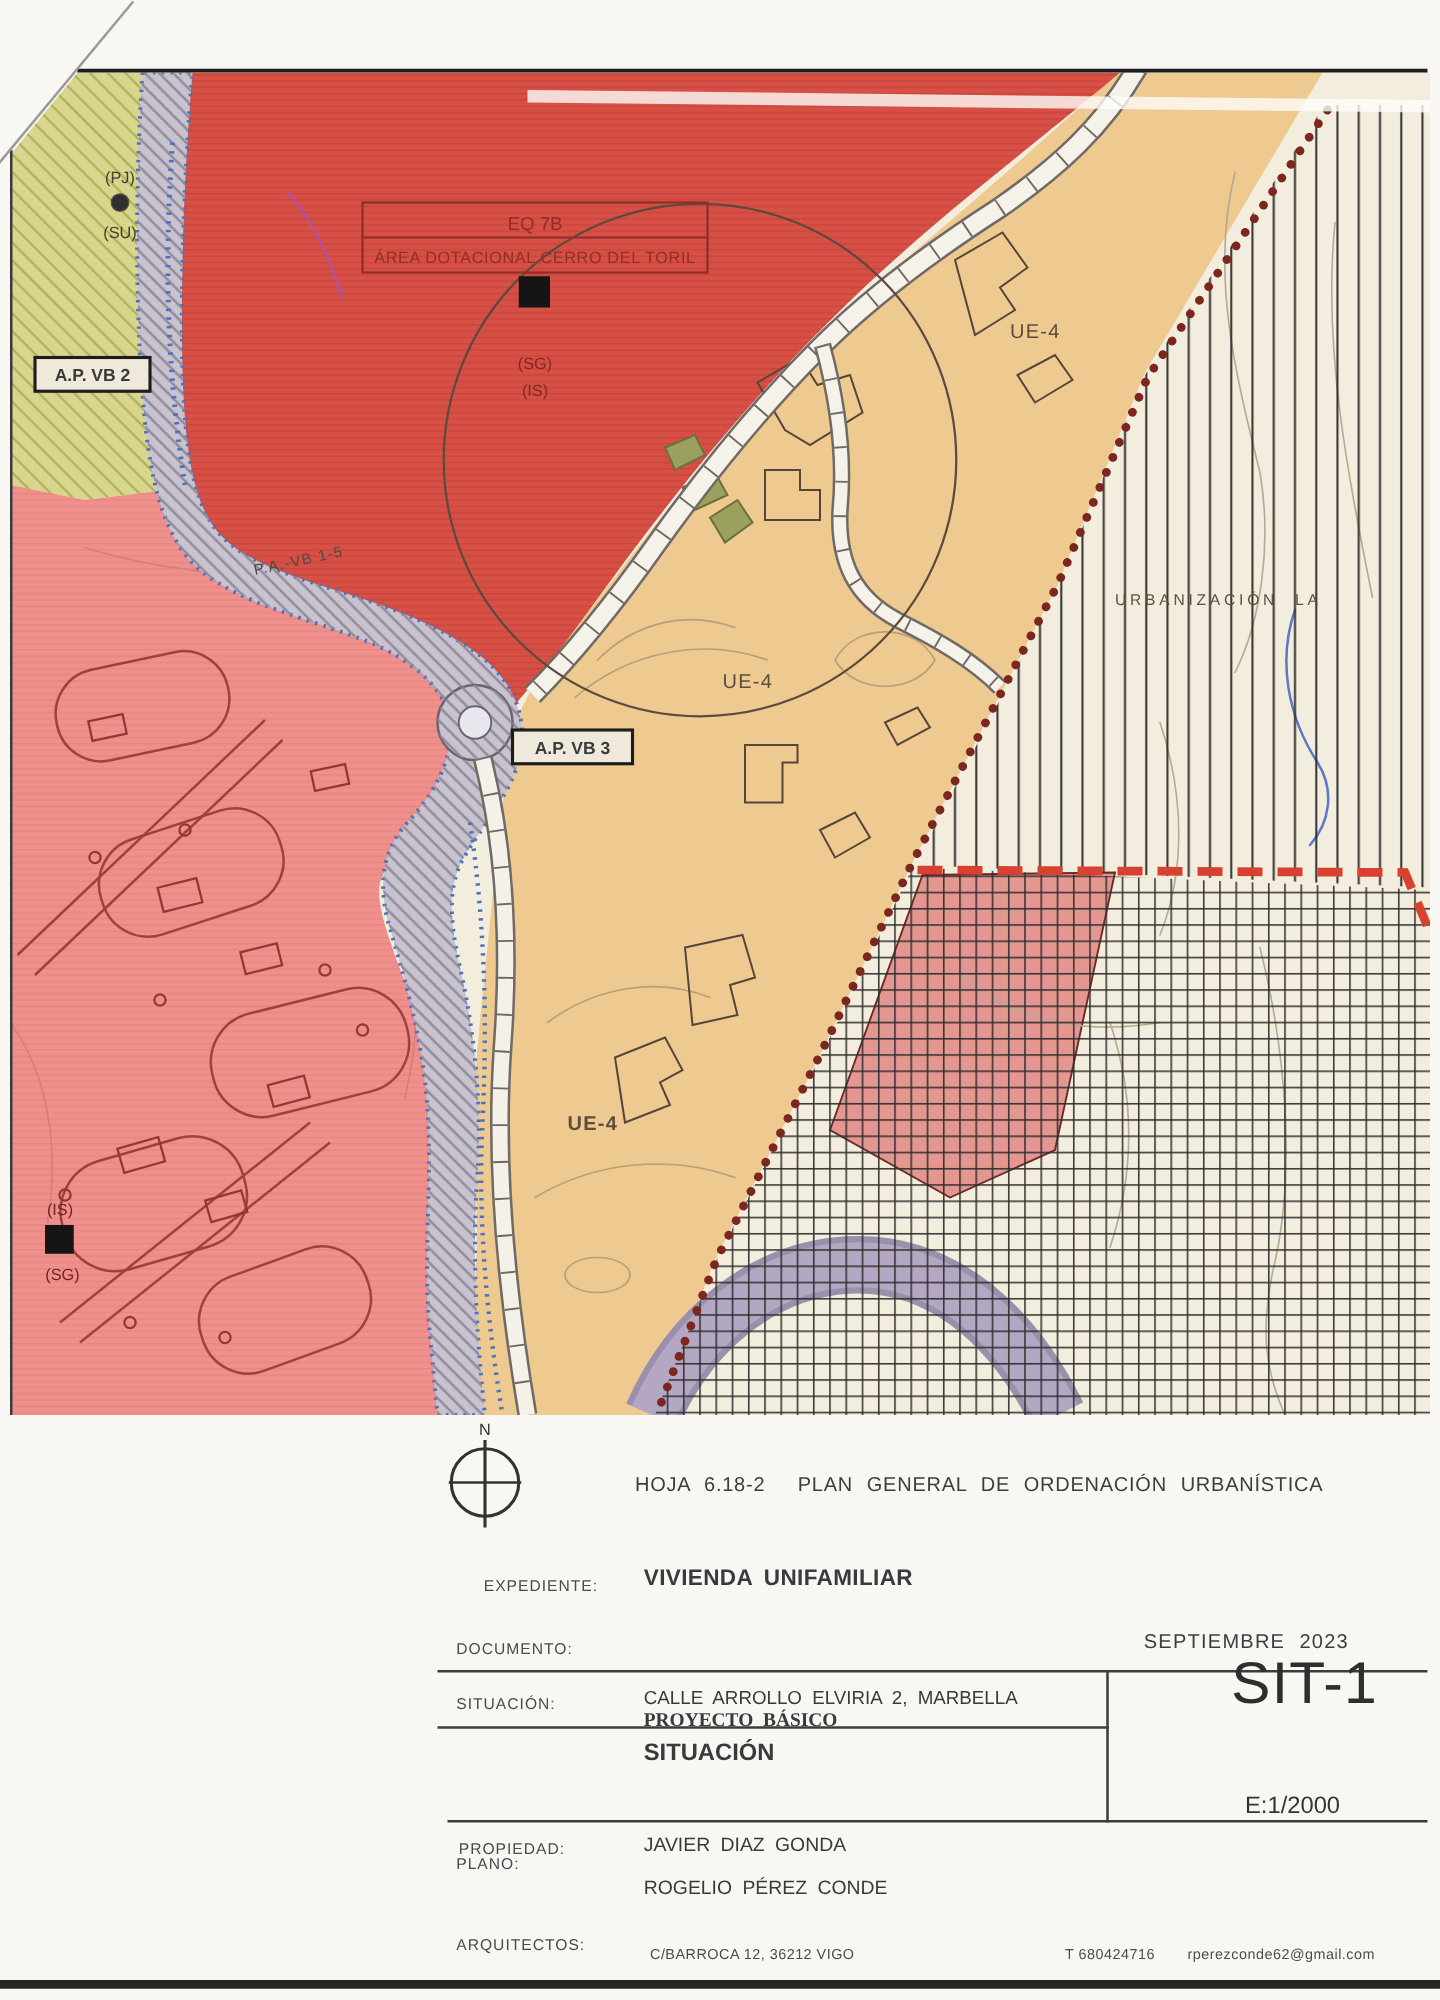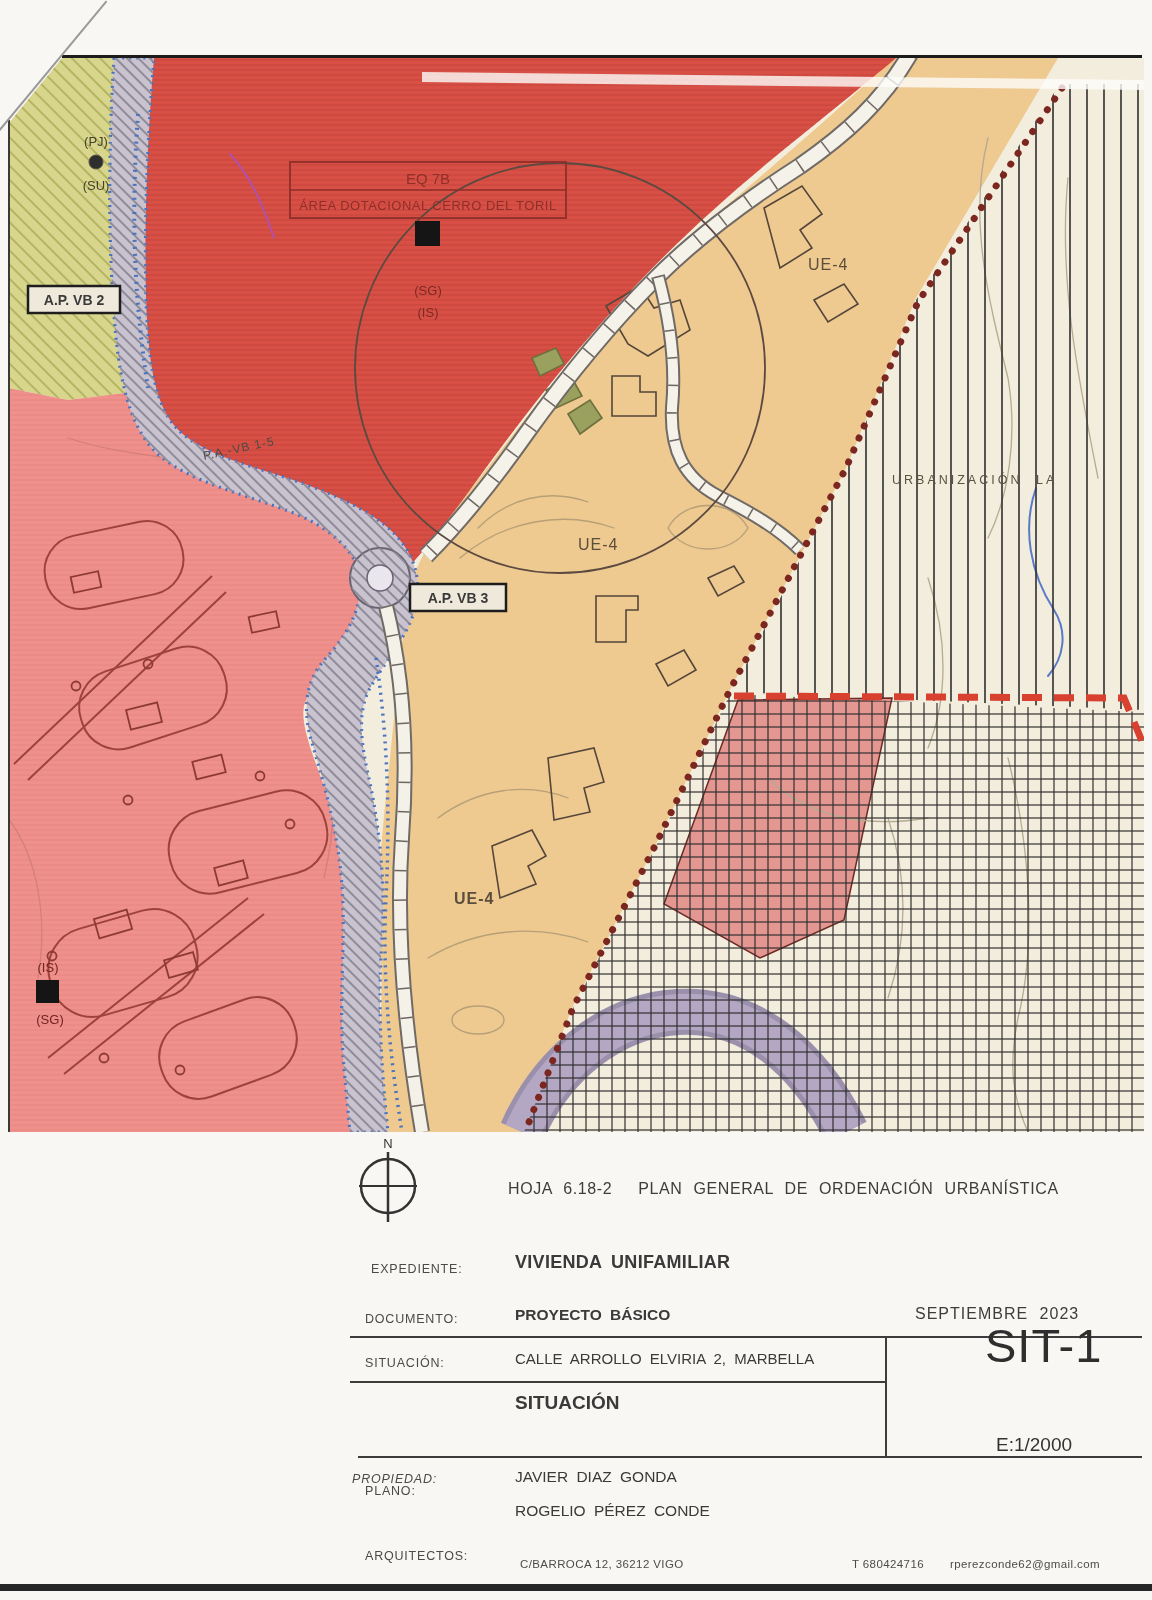--- a/index.html
+++ b/index.html
@@ -268,43 +268,43 @@
     <circle cx="38" cy="52" r="27" fill="none" stroke="#333" stroke-width="2.5"></circle>
     <line x1="38" y1="18" x2="38" y2="88" stroke="#333" stroke-width="2.5"></line>
     <line x1="9" y1="52" x2="67" y2="52" stroke="#333" stroke-width="2"></line>
   </svg>
 </div>
 
 <div class="abs tb-header">
   <span>HOJA  6.18-2</span><span class="gap"></span><span>PLAN  GENERAL  DE  ORDENACIÓN  URBANÍSTICA</span>
 </div>
 
-<div class="abs lbl" style="left:371px;top:1262px;">EXPEDIENTE:</div>
+<div class="abs lbl" style="left:387px;top:1262px;">EXPEDIENTE:</div>
 <div class="abs val v-exp" style="left:515px;top:1252px;">VIVIENDA UNIFAMILIAR</div>
 
 <div class="abs lbl" style="left:365px;top:1312px;">DOCUMENTO:</div>
-<div class="abs val v-doc" style="left:515px;top:1306px;">PROYECTO  BÁSICO</div>
+<div class="abs val v-doc" style="left:515px;top:1368px;font-family:Liberation Serif, serif;">PROYECTO  BÁSICO</div>
 <div class="abs date" style="left:915px;top:1305px;">SEPTIEMBRE  2023</div>
 
 <div class="abs rule" style="left:350px;top:1336px;width:792px;height:2px;"></div>
 <div class="abs rule" style="left:885px;top:1336px;width:2px;height:122px;"></div>
 
 <div class="abs lbl" style="left:365px;top:1356px;">SITUACIÓN:</div>
 <div class="abs val v-sit" style="left:515px;top:1350px;">CALLE  ARROLLO  ELVIRIA  2,  MARBELLA</div>
 <div class="abs sheet-big" style="left:985px;top:1318px;">SIT-1</div>
 
 <div class="abs rule" style="left:350px;top:1381px;width:537px;height:2px;"></div>
 
 <div class="abs lbl" style="left:365px;top:1484px;text-align:right;">PLANO:</div>
 <div class="abs val v-pla" style="left:515px;top:1392px;">SITUACIÓN</div>
 
 <div class="abs scale" style="left:996px;top:1434px;">E:1/2000</div>
 <div class="abs rule" style="left:358px;top:1456px;width:784px;height:2px;"></div>
 
-<div class="abs lbl" style="left:352px;top:1472px;font-style:italic;">PROPIEDAD:</div>
+<div class="abs lbl" style="left:367px;top:1472px;">PROPIEDAD:</div>
 <div class="abs val v-pro" style="left:515px;top:1468px;">JAVIER  DIAZ  GONDA</div>
 
 <div class="abs lbl" style="left:365px;top:1549px;">ARQUITECTOS:</div>
 <div class="abs val v-pro" style="left:515px;top:1502px;">ROGELIO  PÉREZ  CONDE</div>
 
 <div class="abs footer-small" style="left:520px;top:1558px;">C/BARROCA  12,  36212  VIGO</div>
 <div class="abs footer-small" style="left:852px;top:1558px;">T  680424716</div>
 <div class="abs footer-small" style="left:950px;top:1558px;">rperezconde62@gmail.com</div>
 
 </body></html>

